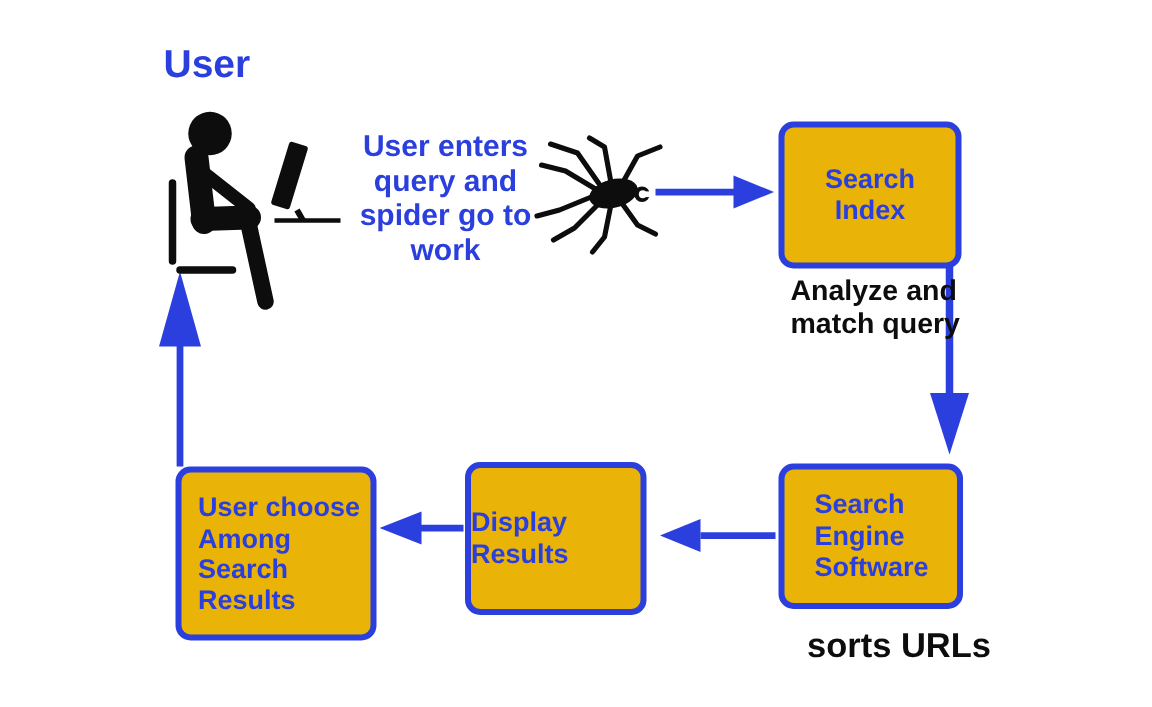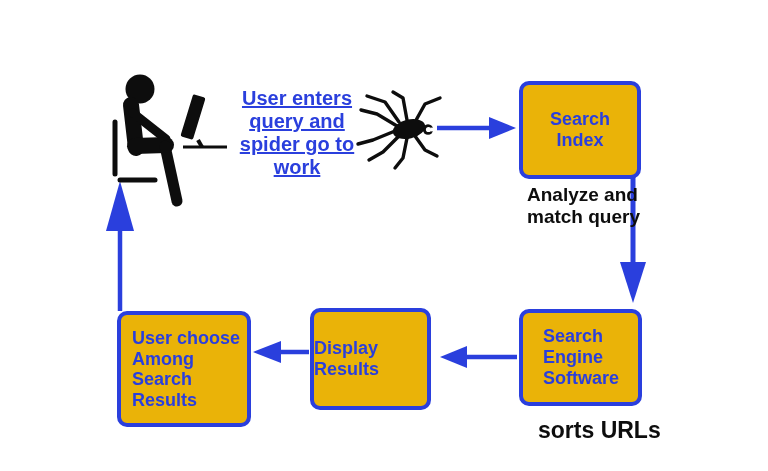--- a/index.html
+++ b/index.html
@@ -19,21 +19,21 @@
     border:4px solid var(--accent);border-radius:10px;
     display:flex;align-items:center;
     color:var(--accent);font-weight:bold;font-size:18px;line-height:21px;
   }
   .node .lbl{white-space:pre-line;}
   .node-center{justify-content:center;text-align:center;}
   .note{position:absolute;font-weight:bold;white-space:pre-line;}
   .blue{color:var(--accent);}
   .black{color:var(--ink);}
   #user-title{left:109px;top:27px;font-size:26px;}
-  #query-note{left:222px;top:87px;width:150px;text-align:center;font-size:20px;line-height:23px;text-decoration:underline;}
+  #query-note{left:222px;top:87px;width:150px;text-align:center;font-size:20px;line-height:23px;}
   #analyze-note{left:527px;top:184px;font-size:19px;line-height:22px;}
   #sorts-note{left:538px;top:417px;font-size:23px;}
   #node-search-index{left:519px;top:81px;width:122px;height:98px;}
   #node-ses{left:519px;top:309px;width:123px;height:97px;padding-left:20px;}
   #node-display{left:310px;top:308px;width:121px;height:102px;}
   #node-choose{left:117px;top:311px;width:134px;height:116px;padding-left:11px;line-height:20.5px;align-items:center;}
   .arrow-line{stroke:var(--accent);stroke-width:4.5;}
   .arrow-head{fill:var(--accent);}
 </style>
 </head>
@@ -91,20 +91,21 @@
       <polyline points="44,52 28,68 14,76"></polyline>
       <polyline points="52,54 48,74 40,84"></polyline>
       <polyline points="60,52 70,66 82,72"></polyline>
     </g>
     <ellipse cx="54" cy="45" rx="16.5" ry="9.5" transform="rotate(-14 54 45)" fill="#0d0d0d"></ellipse>
     <circle cx="73" cy="45.5" r="5.2" fill="#0d0d0d"></circle>
     <circle cx="73.5" cy="45.5" r="2.6" fill="#ffffff"></circle>
     <rect x="75.5" y="43.6" width="4" height="3.8" fill="#ffffff"></rect>
   </svg>
 
+  <div class="note blue" id="user-title">User</div>
   <div class="note blue" id="query-note">User enters
 query and
 spider go to
 work</div>
   <div class="note black" id="analyze-note">Analyze and
 match query</div>
   <div class="note black" id="sorts-note">sorts URLs</div>
 
   <div class="node node-center" id="node-search-index">
     <span class="lbl">Search

